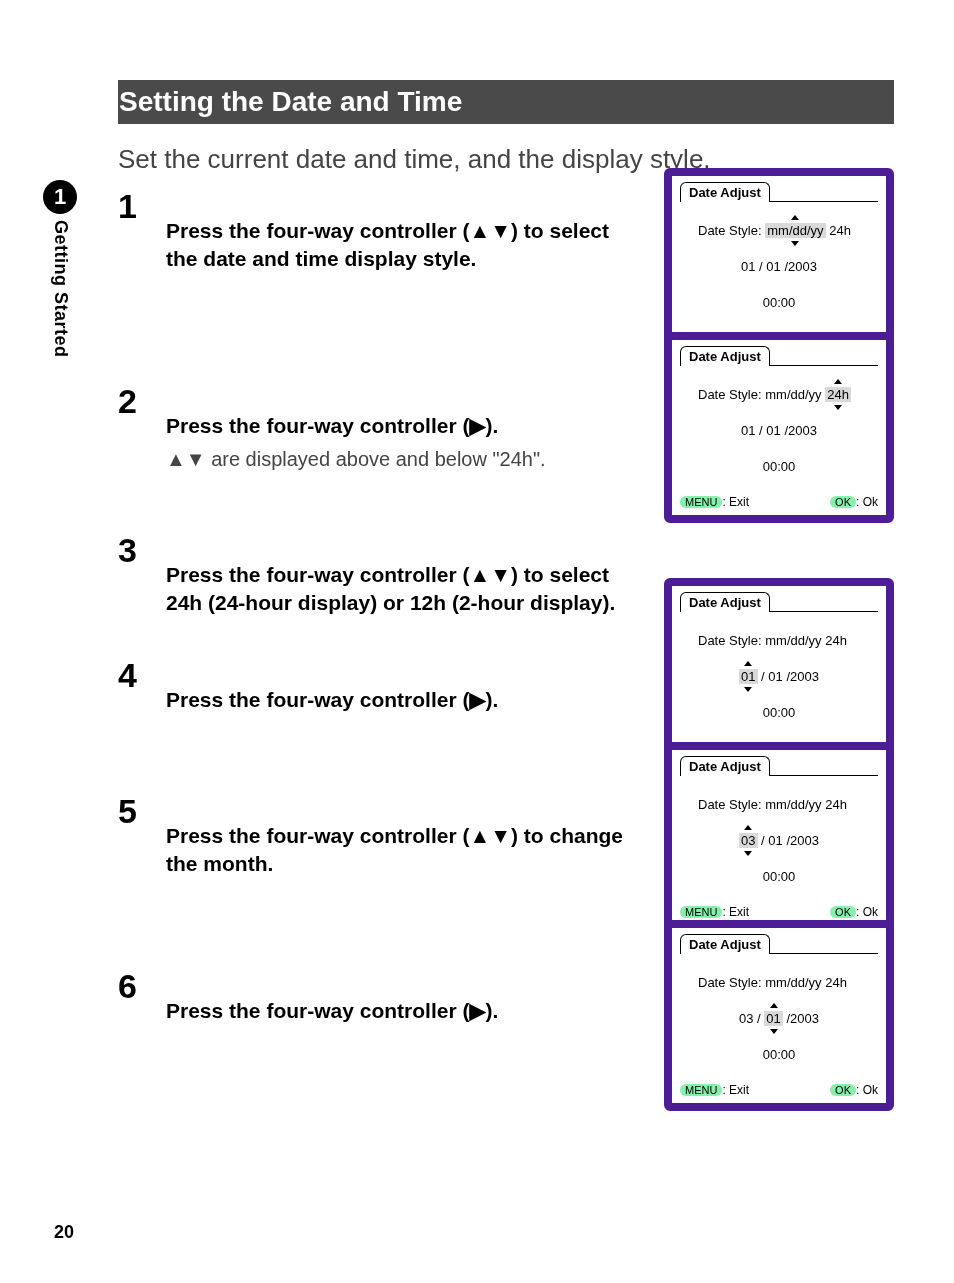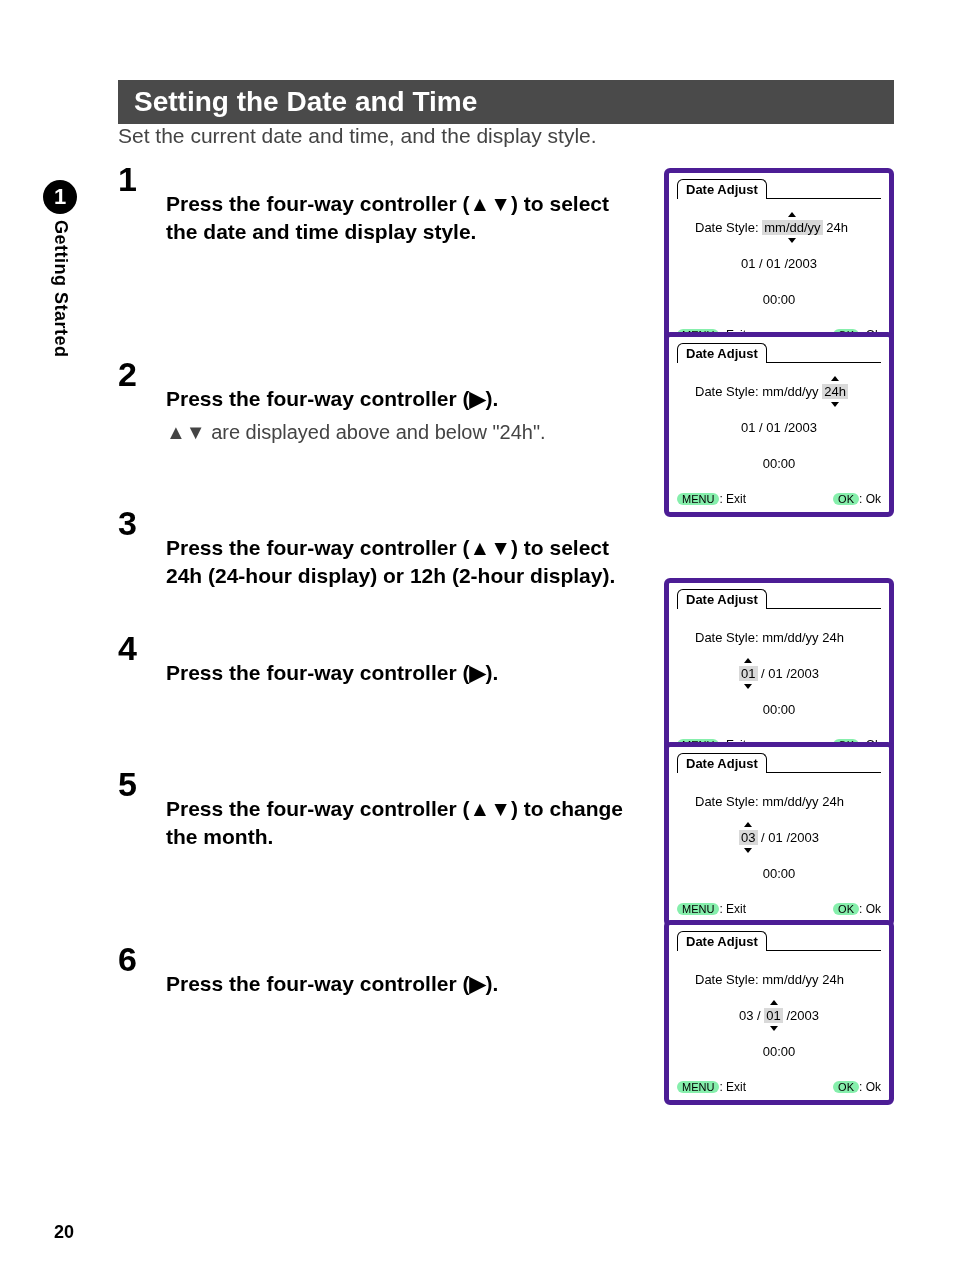--- a/index.html
+++ b/index.html
@@ -1,35 +1,35 @@
 <!DOCTYPE html>
 <html><head>
 <meta charset="utf-8">
 <style>
   * { box-sizing: border-box; margin: 0; padding: 0; }
   html, body { width: 954px; height: 1283px; background: #fff; font-family: Arial, Helvetica, sans-serif; color: #000; }
   .page { position: relative; width: 954px; height: 1283px; }
   .content { position: absolute; left: 118px; top: 80px; width: 776px; }
-  .section-title-bar { background: #4a4a4a; color: #fff; font-size: 28px; font-weight: bold; padding: 6px 16px; margin-bottom: 0; }
-  .intro { font-size: 21px; color: #444; margin-bottom: 14px; }
+  .section-title-bar { background: #4a4a4a; color: #fff; font-size: 28px; font-weight: bold; padding: 6px 1px; margin-bottom: 20px; }
+  .intro { font-size: 26px; color: #444; margin-bottom: 14px; }
   .step { display: flex; align-items: flex-start; margin-bottom: 28px; }
   .step-num { font-size: 34px; font-weight: bold; width: 48px; flex-shrink: 0; line-height: 1; }
   .step-body { flex: 1; padding-right: 250px; margin-top: 28px; }
   .step-title { font-size: 21px; font-weight: bold; line-height: 1.35; }
   .step-desc { font-size: 20px; color: #444; margin-top: 6px; line-height: 1.35; }
 
   
   .side-tab { position: absolute; left: 40px; top: 180px; width: 40px; text-align: center; }
   .side-circle { width: 34px; height: 34px; border-radius: 50%; background: #000; color: #fff; font-size: 22px; font-weight: bold; display: flex; align-items: center; justify-content: center; margin: 0 auto 6px auto; }
   .side-label { writing-mode: vertical-rl; font-size: 18px; font-weight: bold; letter-spacing: 0.5px; margin: 0 auto; }
 
   .page-num { position: absolute; left: 54px; bottom: 40px; font-size: 18px; font-weight: bold; }
 
   
-  .lcd { position: absolute; width: 230px; border: 5px solid #4c1d95; border-radius: 6px; padding: 6px 8px 6px 8px; font-size: 13px; background: #fff; }
+  .lcd { position: absolute; width: 230px; border: 8px solid #4c1d95; border-radius: 6px; padding: 6px 8px 6px 8px; font-size: 13px; background: #fff; }
   .lcd .tab { display: inline-block; border: 1.5px solid #000; border-bottom: none; border-radius: 6px 6px 0 0; padding: 2px 8px; font-weight: bold; position: relative; background: #fff; z-index: 2; }
   .lcd .tabline { border-top: 1.5px solid #000; margin-top: -1px; margin-bottom: 10px; }
   .lcd-row { text-align: center; margin: 21px 0; }
   .lcd-row.left { text-align: left; padding-left: 18px; }
   .lcd .hl { background: #d9d9d9; padding: 0 2px; position: relative; display: inline-block; }
   .lcd .hl .tri-up { position: absolute; left: 50%; top: -8px; transform: translateX(-50%); width: 0; height: 0; border-left: 4px solid transparent; border-right: 4px solid transparent; border-bottom: 5px solid #000; }
   .lcd .hl .tri-down { position: absolute; left: 50%; bottom: -8px; transform: translateX(-50%); width: 0; height: 0; border-left: 4px solid transparent; border-right: 4px solid transparent; border-top: 5px solid #000; }
   .lcd-footer { display: flex; justify-content: space-between; margin-top: 10px; font-size: 12px; }
   .lcd-btn { background: #86efac; border-radius: 7px; padding: 0 5px; display: inline-block; font-size: 11px; }
 

